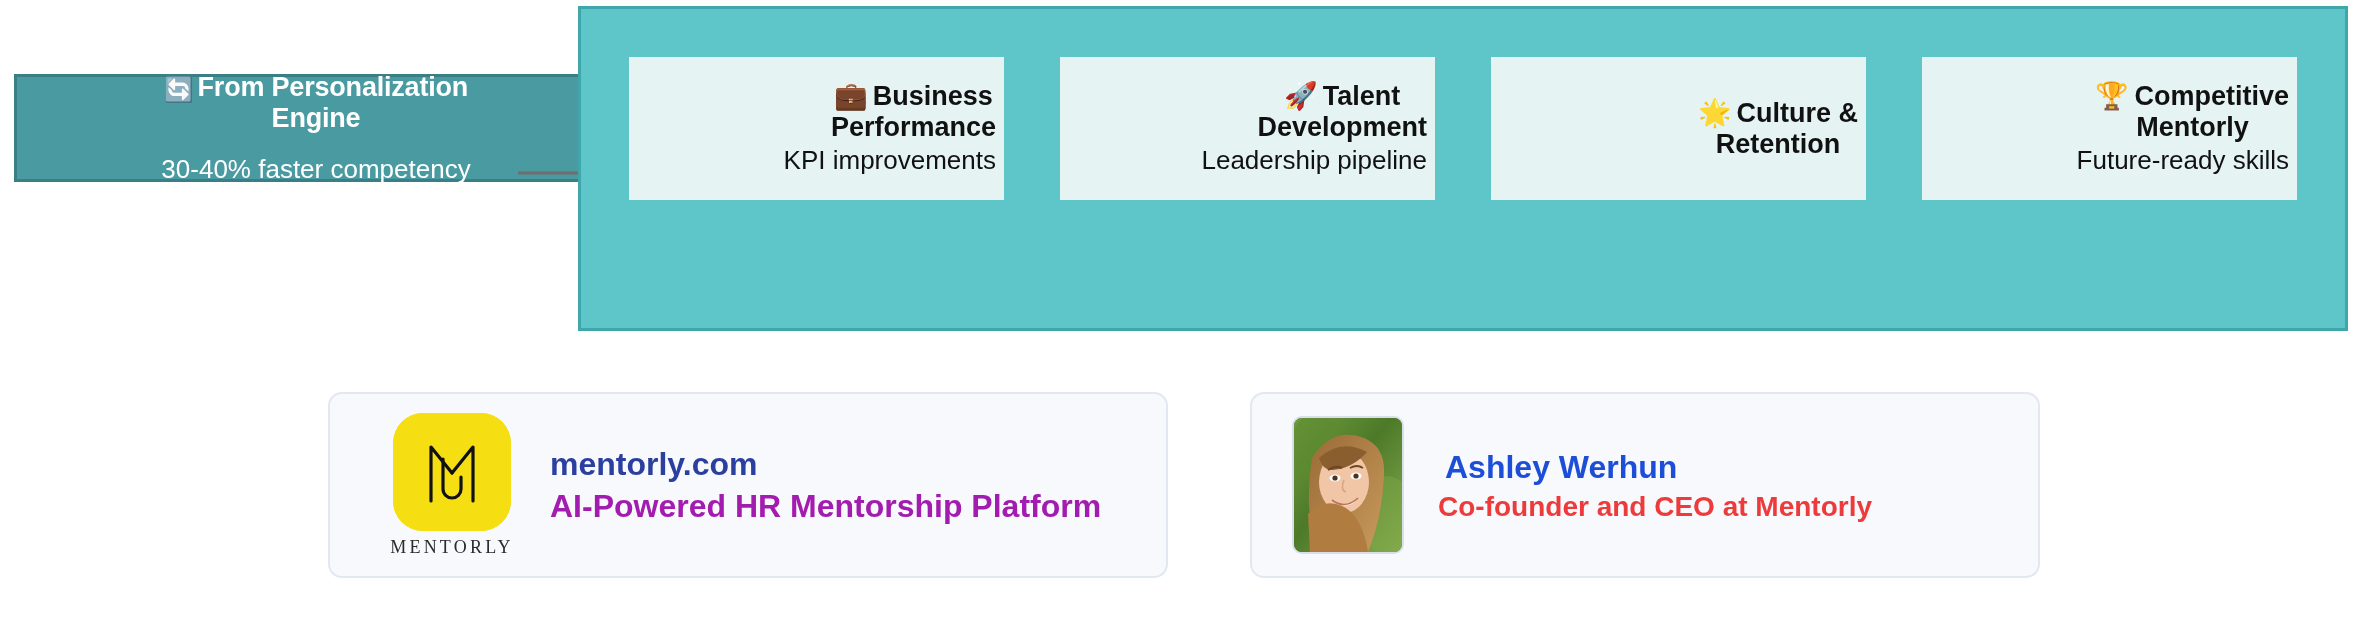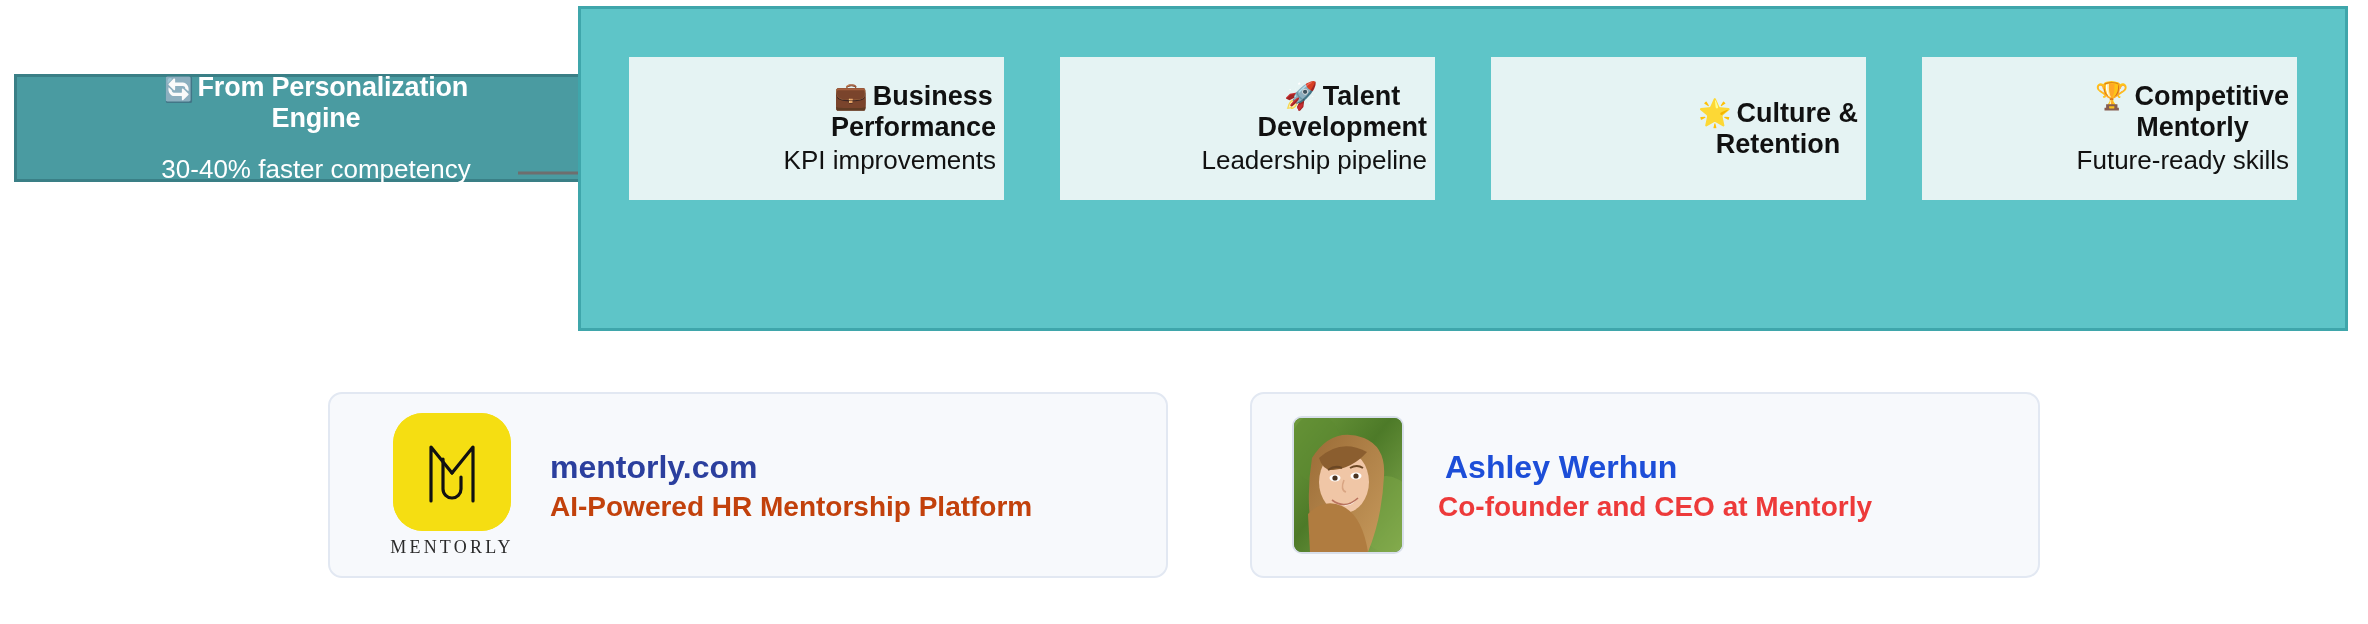--- a/index.html
+++ b/index.html
@@ -190,23 +190,23 @@
     flex-direction: column;
     justify-content: center;
   }
   #brand-domain {
     font-size: 32px;
     font-weight: bold;
     color: #2b3f9e;
     line-height: 1.25;
   }
   #brand-tagline {
-    font-size: 28px;
-    font-weight: bold;
-    color: #c2410c;
+    font-size: 32px;
+    font-weight: bold;
+    color: #a21caf;
     line-height: 1.25;
     margin-top: 2px;
   }
 
   
   #person-photo {
     width: 108px;
     height: 134px;
     border-radius: 10px;
     border: 2px solid #d8dfea;

